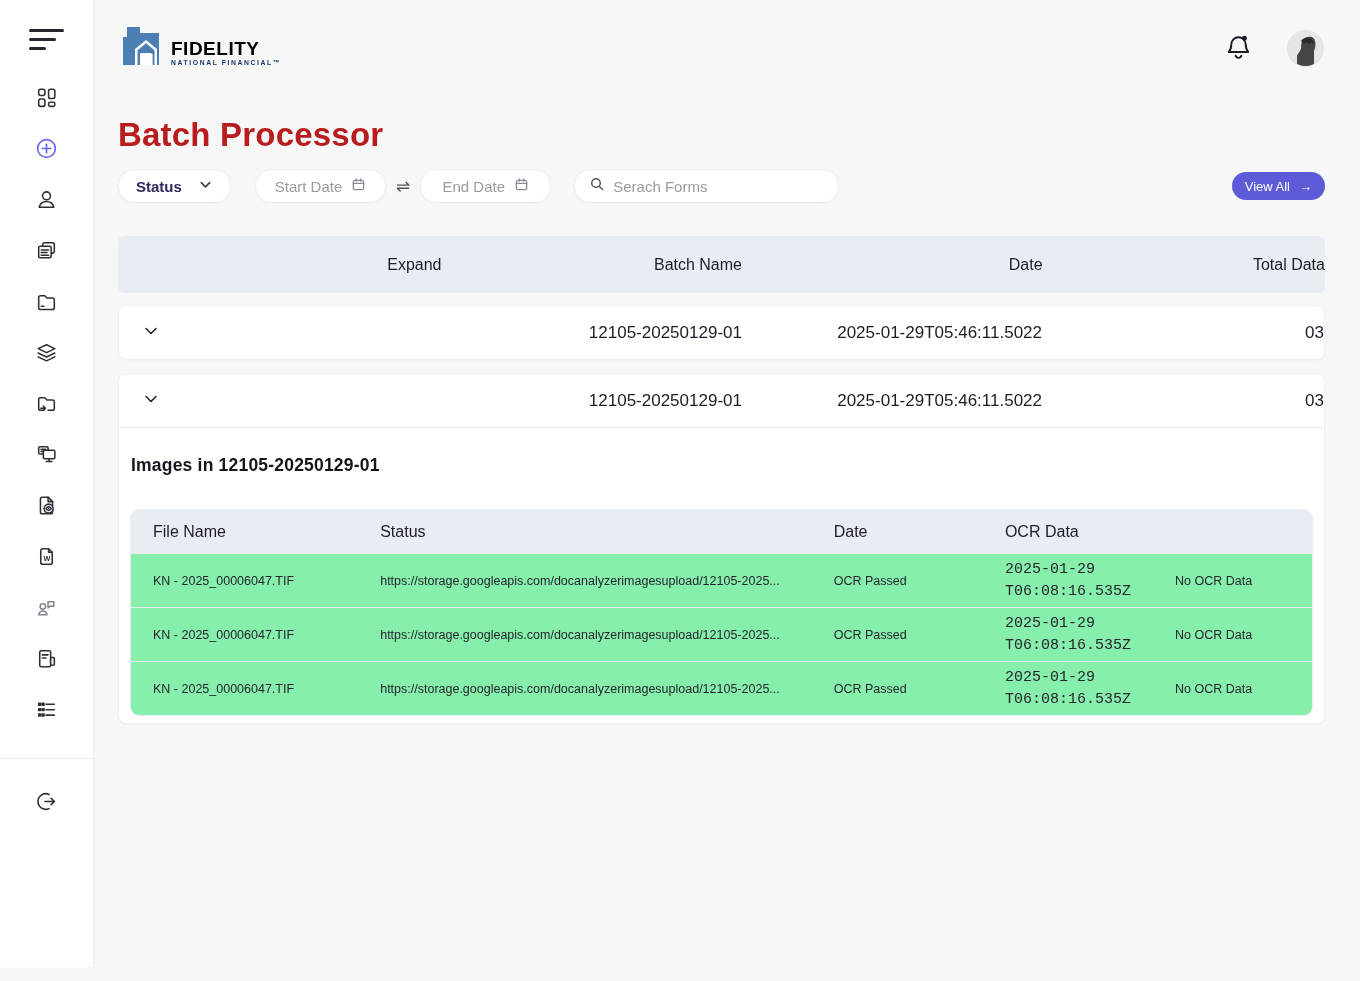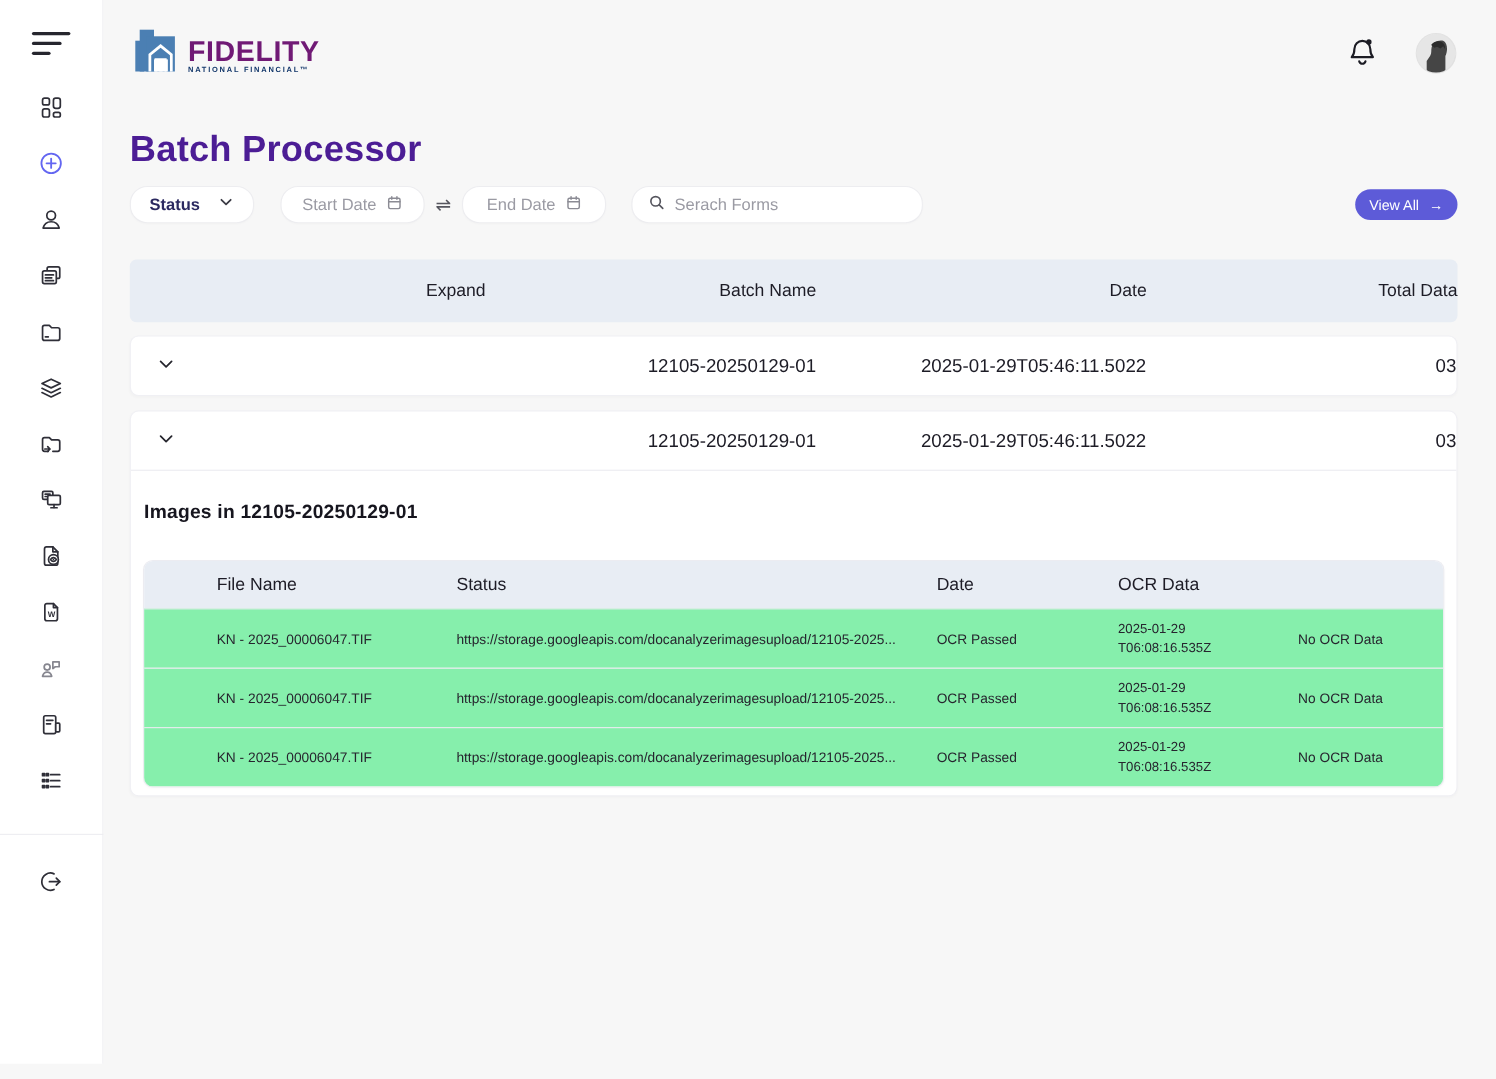--- a/index.html
+++ b/index.html
@@ -27,28 +27,28 @@
     background:none; border:none; cursor:pointer; }
   .side-item svg { width:25px; height:25px; }
   .side-divider { width:94px; height:1px; background:#ededf1; margin-top:22px; }
   .logout-btn { margin-top:22px; width:51px; height:44px; display:flex; align-items:center; justify-content:center;
     background:none; border:none; cursor:pointer; }
   
   .main { margin-left:94px; height:100%; }
   .topbar { height:96px; display:flex; align-items:center; padding:0 36px 0 25px; }
   .logo { display:flex; align-items:flex-end; gap:4px; }
   .logo-text { line-height:1; padding-bottom:6px; }
-  .logo-line1 { font-size:26px; font-weight:700; color:#701a75; letter-spacing:.5px; }
+  .logo-line1 { font-size:19px; font-weight:700; color:#000000; letter-spacing:.5px; }
   .logo-line2 { font-size:6.8px; font-weight:700; color:#14386b; letter-spacing:1.6px; margin-top:2px; }
   .topbar-right { margin-left:auto; display:flex; align-items:center; gap:33px; }
   .bell-btn { background:none; border:none; cursor:pointer; width:32px; height:36px; }
   .avatar { width:37px; height:37px; border-radius:50%; overflow:hidden; border:1px solid #e2e2e2; cursor:pointer;
     background:radial-gradient(circle at 35% 30%, #f0f0f0, #cfcfcf); display:block; }
   .content { padding:0 35px 0 24px; }
-  .page-title { font-size:33px; font-weight:600; color:#4c1d95; letter-spacing:.2px; margin-top:20px; }
+  .page-title { font-size:33px; font-weight:600; color:#b91c1c; letter-spacing:.2px; margin-top:20px; }
   
   .filters { display:flex; align-items:center; margin-top:15px; }
   .pillbox { background:#fff; border:1px solid #ededf0; border-radius:16px; height:34px;
     display:flex; align-items:center; box-shadow:0 1px 2px rgba(0,0,0,.02); cursor:pointer; }
   .status-box { width:113px; justify-content:space-between; padding:0 17px; }
   .status-label { font-size:15px; font-weight:600; color:#2b2960; }
   .datebox { width:131px; justify-content:center; gap:9px; color:#9a9aa3; font-size:15px; }
   .start-date { margin-left:24px; }
   .swap-glyph { margin:0 10px; font-size:17px; color:#55555e; }
   .searchbox { width:265px; margin-left:23px; padding:0 14px; gap:8px; cursor:text; }
@@ -69,26 +69,26 @@
   .batch-row { background:#fff; height:55px; border-radius:8px; margin-top:12px;
     border:1px solid #f0f0f4; font-size:17px; box-shadow:0 1px 2px rgba(0,0,0,.02); }
   .expand-btn { background:none; border:none; cursor:pointer; padding-left:23px; display:flex; align-items:center; }
   
   .expanded-card { background:#fff; border-radius:8px; margin-top:13px; border:1px solid #f0f0f4;
     box-shadow:0 1px 2px rgba(0,0,0,.02); padding-bottom:8px; }
   .expanded-card .batch-row-inline { height:54px; border-bottom:1px solid #ececf1; font-size:17px; }
   .exp-title { font-size:17.5px; font-weight:700; color:#16151e; margin:27px 0 0 12px; letter-spacing:.2px; }
   .img-table { margin:34px 12px 0 12px; border-radius:8px; overflow:hidden;
     box-shadow:0 0 0 1px #ececf1, 0 1px 3px rgba(0,0,0,.04); }
-  .grid5 { display:grid; grid-template-columns:21.1% 38.4% 14.5% 14.4% 11.6%; align-items:center;padding-left:44px; }
+  .grid5 { display:grid; grid-template-columns:21.1% 38.4% 14.5% 14.4% 11.6%; align-items:center; }
   .img-head { background:#e8edf4; height:43px; font-size:16px; color:#1d1c26; }
   .img-head > div:first-child, .icell-pad { padding-left:22px; }
   .img-row { background:#86efac; height:54px; font-size:12.5px; color:#26252e; border-top:1px solid #ececf1; }
   .img-row .url { padding-right:14px; white-space:nowrap; overflow:hidden; }
-  .date-2line { line-height:1.45; font-size:12px; }
+  .date-2line { line-height:1.45; font-size:15px;font-family:Liberation Mono, monospace; }
   svg.stroke { fill:none; stroke:#2f2f38; stroke-width:1.5; stroke-linecap:round; stroke-linejoin:round; }
 </style>
 </head>
 <body>
 
 <aside class="sidebar">
   <button class="hamburger">
     <span></span>
       <span></span>
       <span></span>

